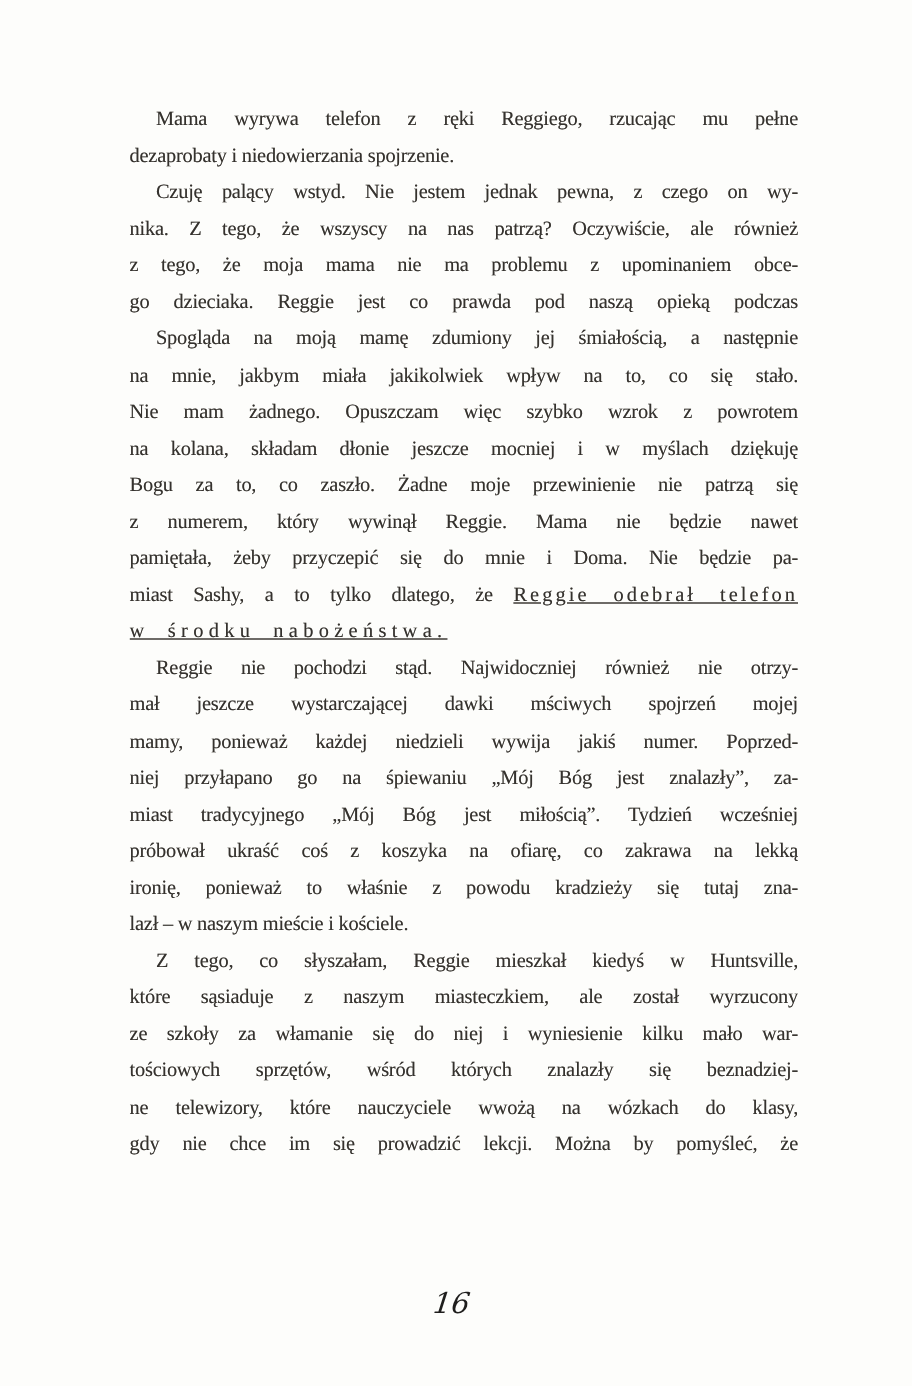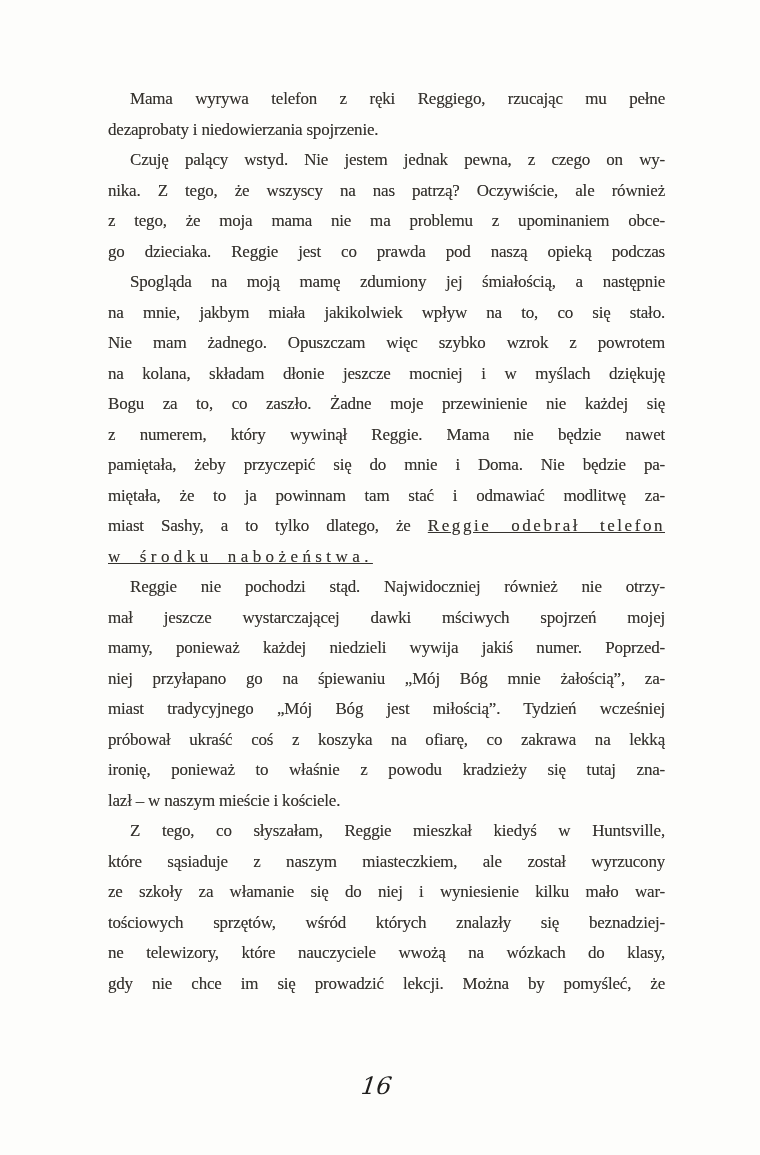--- a/index.html
+++ b/index.html
@@ -62,32 +62,31 @@
         <div class="line indent fill"><span class="plain">Czuję palący wstyd. Nie jestem jednak pewna, z czego on wy-</span></div>
         <div class="line fill"><span class="plain">nika. Z tego, że wszyscy na nas patrzą? Oczywiście, ale również</span></div>
         <div class="line fill"><span class="plain">z tego, że moja mama nie ma problemu z upominaniem obce-</span></div>
         <div class="line fill"><span class="plain">go dzieciaka. Reggie jest co prawda pod naszą opieką podczas</span></div>
       </div>
       <div class="paragraph">
         <div class="line indent fill"><span class="plain">Spogląda na moją mamę zdumiony jej śmiałością, a następnie</span></div>
         <div class="line fill"><span class="plain">na mnie, jakbym miała jakikolwiek wpływ na to, co się stało.</span></div>
         <div class="line fill"><span class="plain">Nie mam żadnego. Opuszczam więc szybko wzrok z powrotem</span></div>
         <div class="line fill"><span class="plain">na kolana, składam dłonie jeszcze mocniej i w myślach dziękuję</span></div>
-        <div class="line fill"><span class="plain">Bogu za to, co zaszło. Żadne moje przewinienie nie każdej się</span></div>
+        <div class="line fill"><span class="plain">Bogu za to, co zaszło. Żadne moje przewinienie nie patrzą się</span></div>
         <div class="line fill"><span class="plain">z numerem, który wywinął Reggie. Mama nie będzie nawet</span></div>
         <div class="line fill"><span class="plain">pamiętała, żeby przyczepić się do mnie i Doma. Nie będzie pa-</span></div>
-        <div class="line fill"><span class="plain">miętała, że to ja powinnam tam stać i odmawiać modlitwę za-</span></div>
         <div class="line fill"><span class="plain">miast Sashy, a to tylko dlatego, że </span><span class="spaced">Reggie odebrał telefon</span></div>
         <div class="line"><span class="spaced">w środku nabożeństwa.</span></div>
       </div>
       <div class="paragraph">
         <div class="line indent fill"><span class="plain">Reggie nie pochodzi stąd. Najwidoczniej również nie otrzy-</span></div>
         <div class="line fill"><span class="plain">mał jeszcze wystarczającej dawki mściwych spojrzeń mojej</span></div>
         <div class="line fill"><span class="plain">mamy, ponieważ każdej niedzieli wywija jakiś numer. Poprzed-</span></div>
-        <div class="line fill"><span class="plain">niej przyłapano go na śpiewaniu „Mój Bóg mnie żałością”, za-</span></div>
+        <div class="line fill"><span class="plain">niej przyłapano go na śpiewaniu „Mój Bóg jest znalazły”, za-</span></div>
         <div class="line fill"><span class="plain">miast tradycyjnego „Mój Bóg jest miłością”. Tydzień wcześniej</span></div>
         <div class="line fill"><span class="plain">próbował ukraść coś z koszyka na ofiarę, co zakrawa na lekką</span></div>
         <div class="line fill"><span class="plain">ironię, ponieważ to właśnie z powodu kradzieży się tutaj zna-</span></div>
         <div class="line"><span class="plain">lazł – w naszym mieście i kościele.</span></div>
       </div>
       <div class="paragraph">
         <div class="line indent fill"><span class="plain">Z tego, co słyszałam, Reggie mieszkał kiedyś w Huntsville,</span></div>
         <div class="line fill"><span class="plain">które sąsiaduje z naszym miasteczkiem, ale został wyrzucony</span></div>
         <div class="line fill"><span class="plain">ze szkoły za włamanie się do niej i wyniesienie kilku mało war-</span></div>
         <div class="line fill"><span class="plain">tościowych sprzętów, wśród których znalazły się beznadziej-</span></div>

